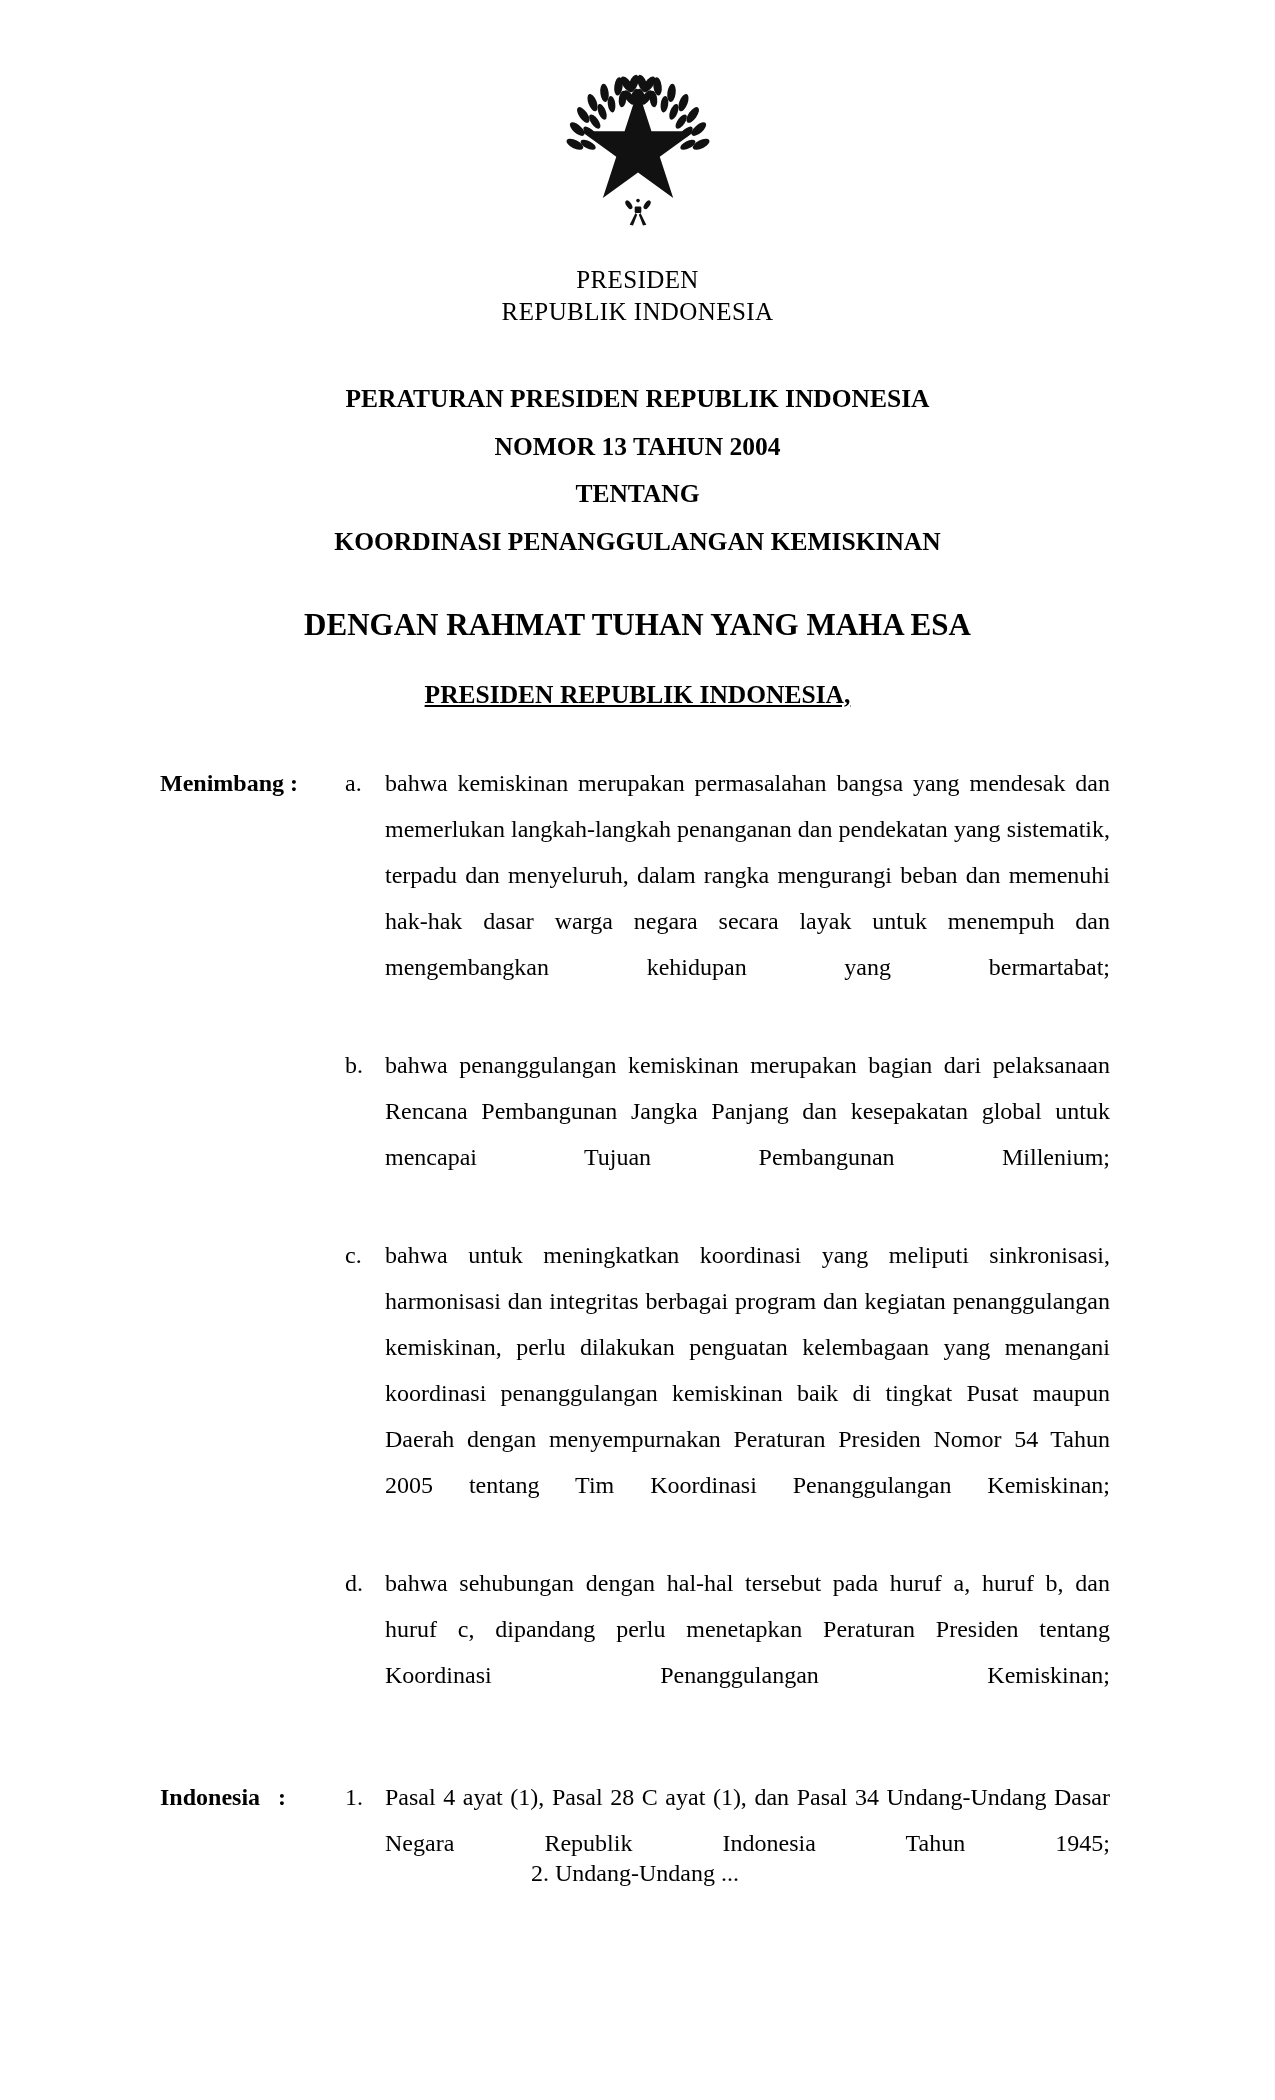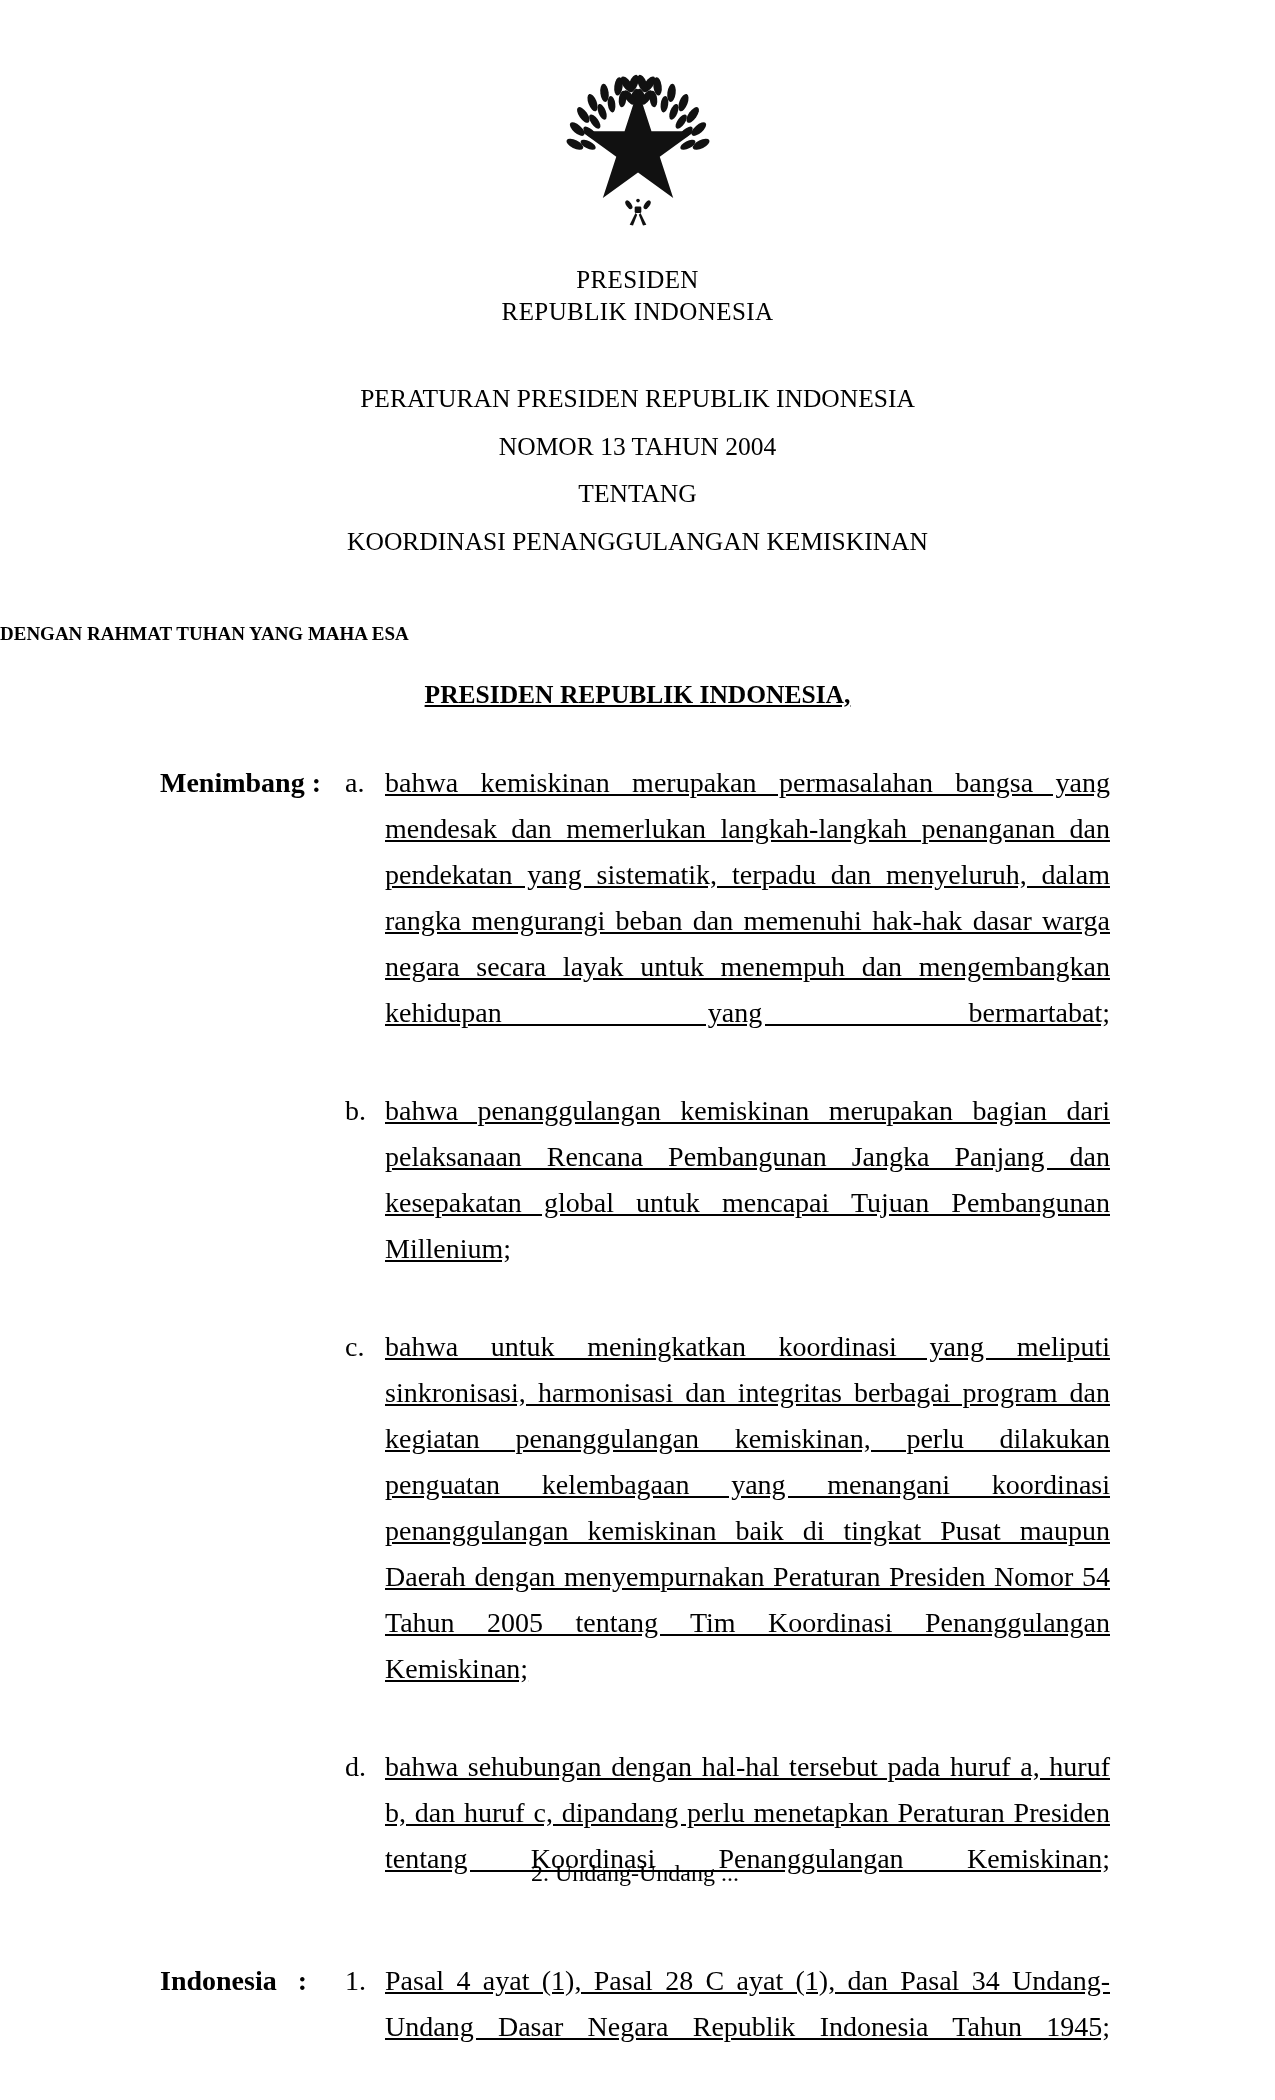--- a/index.html
+++ b/index.html
@@ -51,57 +51,56 @@
     letter-spacing: 0.4px;
   }
 
   
   .title-block {
     position: absolute;
     top: 374px;
     left: 0;
     width: 100%;
     text-align: center;
-    font-weight: normal;
+    font-weight: bold;
     font-size: 25.5px;
     line-height: 1.0;
   }
   .title-line { margin-bottom: 22px; }
   .title-line:last-child { margin-bottom: 0; }
 
   .oath-line {
     position: absolute;
-    top: 611px;
-    left: 0;
-    width: 100%;
-    text-align: left;
+    top: 595px;
+    left: 0;
+    width: 100%;
+    text-align: center;
     font-weight: bold;
-    font-size: 19px;
+    font-size: 31px;
   }
 
   .signer-line {
     position: absolute;
     top: 668px;
     left: 0;
     width: 100%;
     text-align: center;
     font-weight: bold;
     font-size: 25.5px;
     text-decoration: underline;
   }
 
   
   .body-area {
     position: absolute;
     top: 748px;
     left: 160px;
     width: 950px;
-    font-size: 28px;
+    font-size: 24px;
     line-height: 46px;
-    text-decoration: underline;
   }
 
   .section { display: block; }
   .section.mengingat { margin-top: 30px; }
 
   .clause {
     position: relative;
     display: block;
     padding-left: 225px;   
     margin-bottom: 6px;

